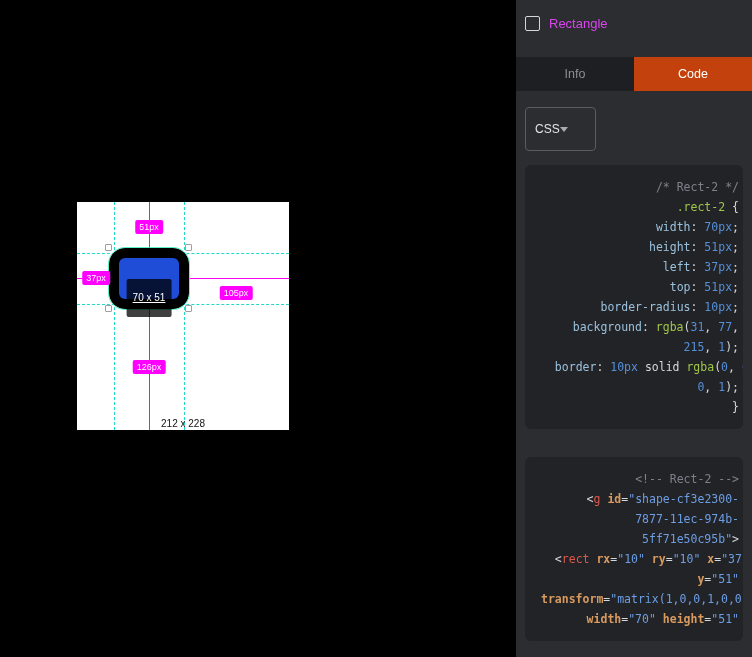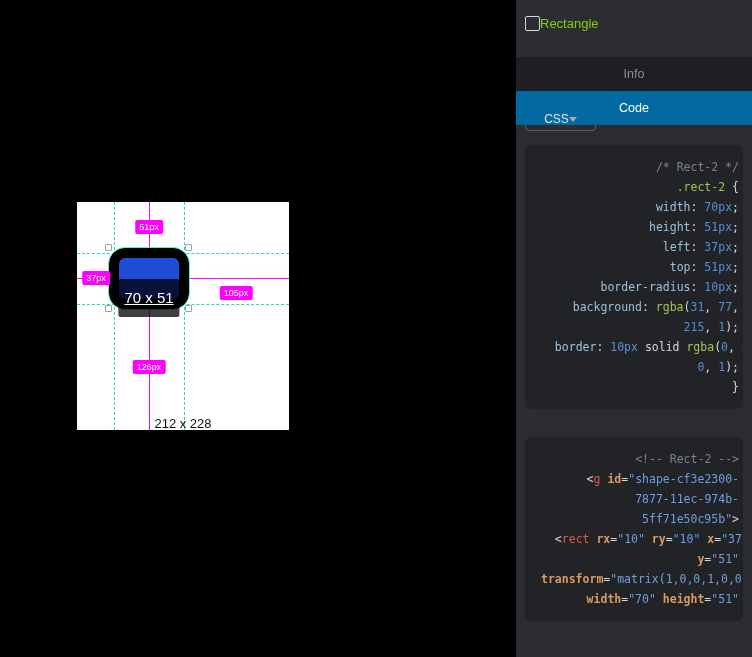--- a/index.html
+++ b/index.html
@@ -20,38 +20,38 @@
                  background: #000; border-radius: 16px; outline: 1px solid rgba(49,239,184,0.8); }
   .shape-fill { position: absolute; left: 10px; top: 10px; width: 60px; height: 41px;
                 background: #1f4dd7; border-radius: 6px; }
 
   .handle { position: absolute; width: 7px; height: 7px; background: #ffffff;
             border: 1px solid #9aa0a6; border-radius: 1px; }
 
   .chip { position: absolute; transform: translate(-50%,-50%); background: #ff00ff; color: #ffffff;
           font-size: 9px; line-height: 10px; padding: 2px 4px; border-radius: 2px; white-space: nowrap; }
   .size-chip { position: absolute; transform: translate(-50%,-50%); background: rgba(0,0,0,0.75);
-               color: #ffffff; font-size: 15px; line-height: 10px; padding: 14px 6px; border-radius: 2px; white-space: nowrap; text-decoration: underline; }
-  .board-size { position: absolute; transform: translate(-50%,-50%); color: #111111; font-size: 13px; white-space: nowrap; }
+               color: #ffffff; font-size: 10px; line-height: 10px; padding: 14px 6px; border-radius: 2px; white-space: nowrap; text-decoration: underline; }
+  .board-size { position: absolute; transform: translate(-50%,-50%); color: #111111; font-size: 10px; white-space: nowrap; }
 
   
   .panel { position: absolute; left: 516px; top: 0; width: 236px; height: 657px; background: #2c2d31; }
 
   .panel-header { height: 57px; display: flex; align-items: flex-start; padding: 16px 0 0 9px; }
   .checkbox { width: 15px; height: 15px; border: 1.5px solid #d5d6d9; border-radius: 2px; display: inline-block; }
-  .panel-title { color: #84cc16; font-size: 13px; line-height: 15px; }
+  .panel-title { color: #d946ef; font-size: 13px; margin-left: 9px; line-height: 15px; }
 
-  .tabs { display: flex; height: 34px; background: #1e1f22; flex-direction: column; }
+  .tabs { display: flex; height: 34px; background: #1e1f22; }
   .tab { flex: 1; text-align: center; line-height: 34px; font-size: 12.5px; color: #8a8d92; cursor: pointer; }
-  .tab.active { background: #0369a1; color: #ffffff; }
+  .tab.active { background: #c2410c; color: #ffffff; }
 
   .panel-body { padding: 16px 9px 0 9px; }
 
-  .select { width: 71px; height: 24px; border: 1px solid #5a5c61; border-radius: 4px;
-            display: flex; align-items: center; justify-content: center;
+  .select { width: 71px; height: 44px; border: 1px solid #5a5c61; border-radius: 4px;
+            display: flex; align-items: center; justify-content: flex-start;
             padding: 0 9px; margin-bottom: 14px; color: #e4e5e7; font-size: 12px; cursor: pointer; }
   .chev { width: 0; height: 0; border-left: 4px solid transparent; border-right: 4px solid transparent;
           border-top: 5px solid #a9abb0; }
 
   .code { background: #222327; border-radius: 6px; padding: 12px 4px 12px 16px;
           font-family: "DejaVu Sans Mono", monospace; font-size: 11.5px; line-height: 20px;
           overflow: hidden; margin-bottom: 28px; }
   .code-line { white-space: pre; text-align: right; }
 
   .tok-c { color: #7d828a; }

